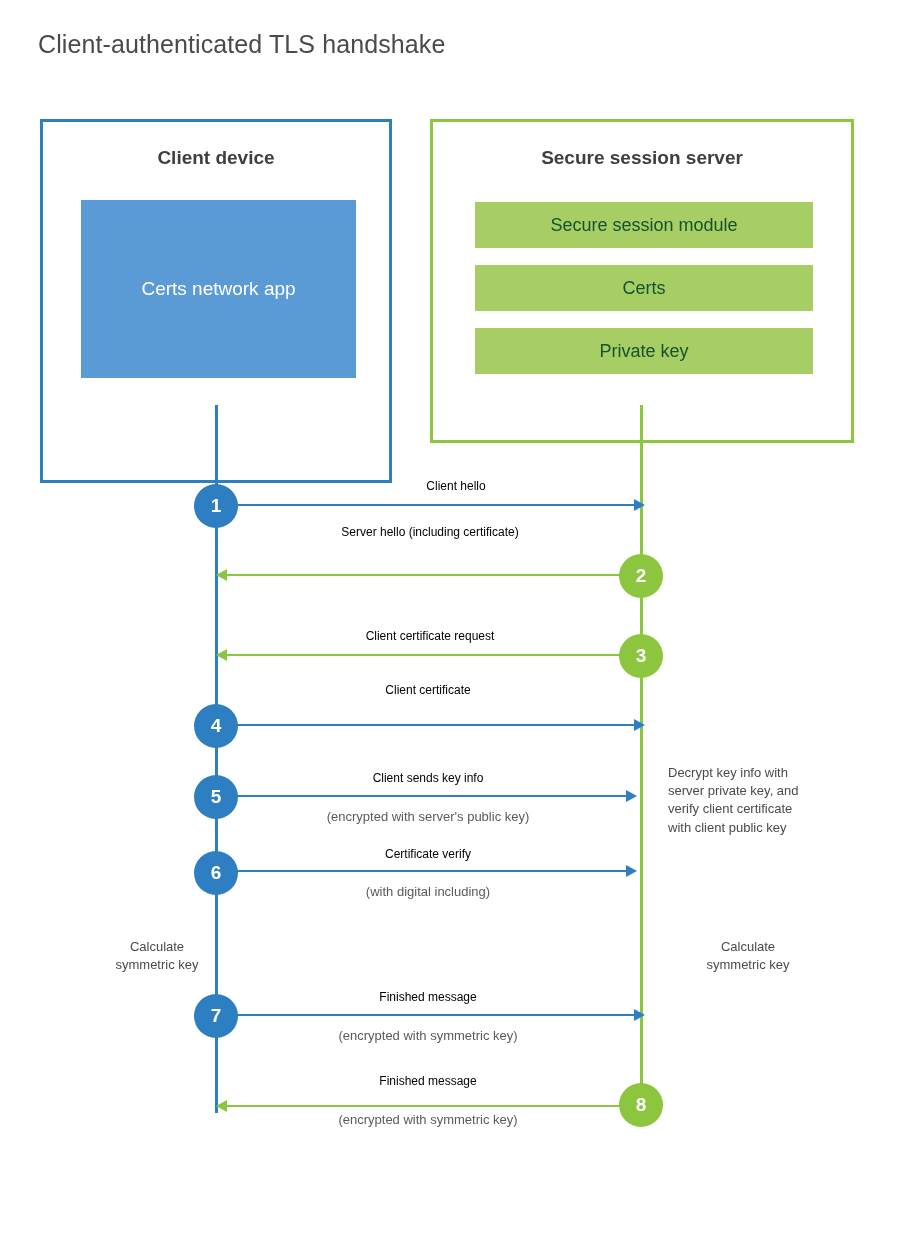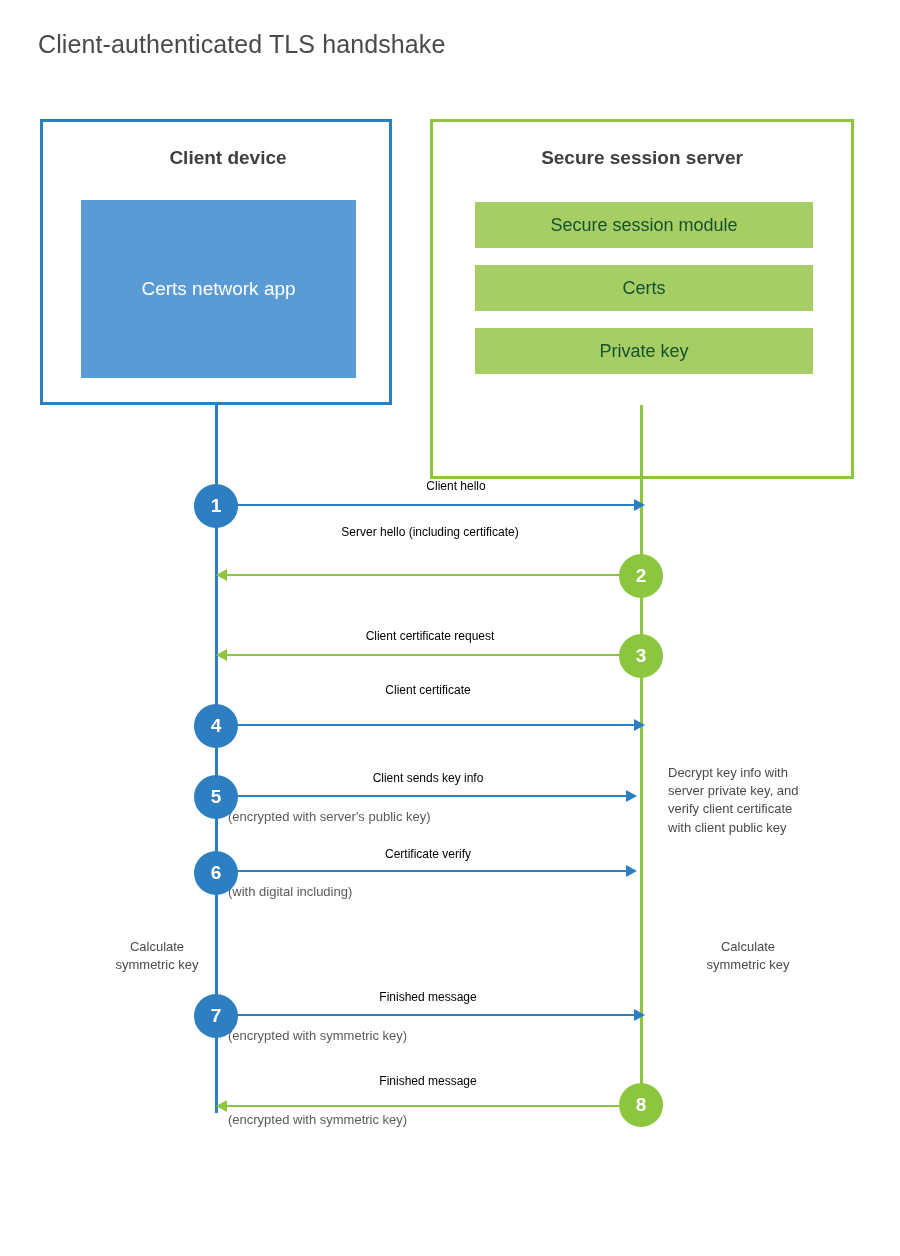--- a/index.html
+++ b/index.html
@@ -25,27 +25,26 @@
     text-align: center;
   }
 
   
   .party-box {
     position: absolute;
     background: #ffffff;
   }
   #client-box {
     left: 40px; top: 119px;
-    width: 352px; height: 286px;
+    width: 352px; height: 364px;
     border: 3px solid #2d7fc1;
-    padding-left: 12px;
   }
   #server-box {
     left: 430px; top: 119px;
-    width: 424px; height: 360px;
+    width: 424px; height: 324px;
     border: 3px solid #8cc63f;
   }
   .party-title {
     position: absolute;
     top: 25px;
     width: 100%;
     text-align: center;
     font-size: 19px;
     font-weight: bold;
     color: #3f3f3f;
@@ -115,21 +114,21 @@
     position: absolute;
     font-size: 12px;
     color: #000000;
     text-align: center;
     white-space: nowrap;
   }
   .msg-sub {
     position: absolute;
     font-size: 13px;
     color: #5a5a5a;
-    text-align: left;
+    text-align: center;
     white-space: nowrap;
   }
 
   .step-badge {
     position: absolute;
     width: 44px; height: 44px;
     border-radius: 50%;
     color: #ffffff;
     font-size: 19px;
     font-weight: bold;

